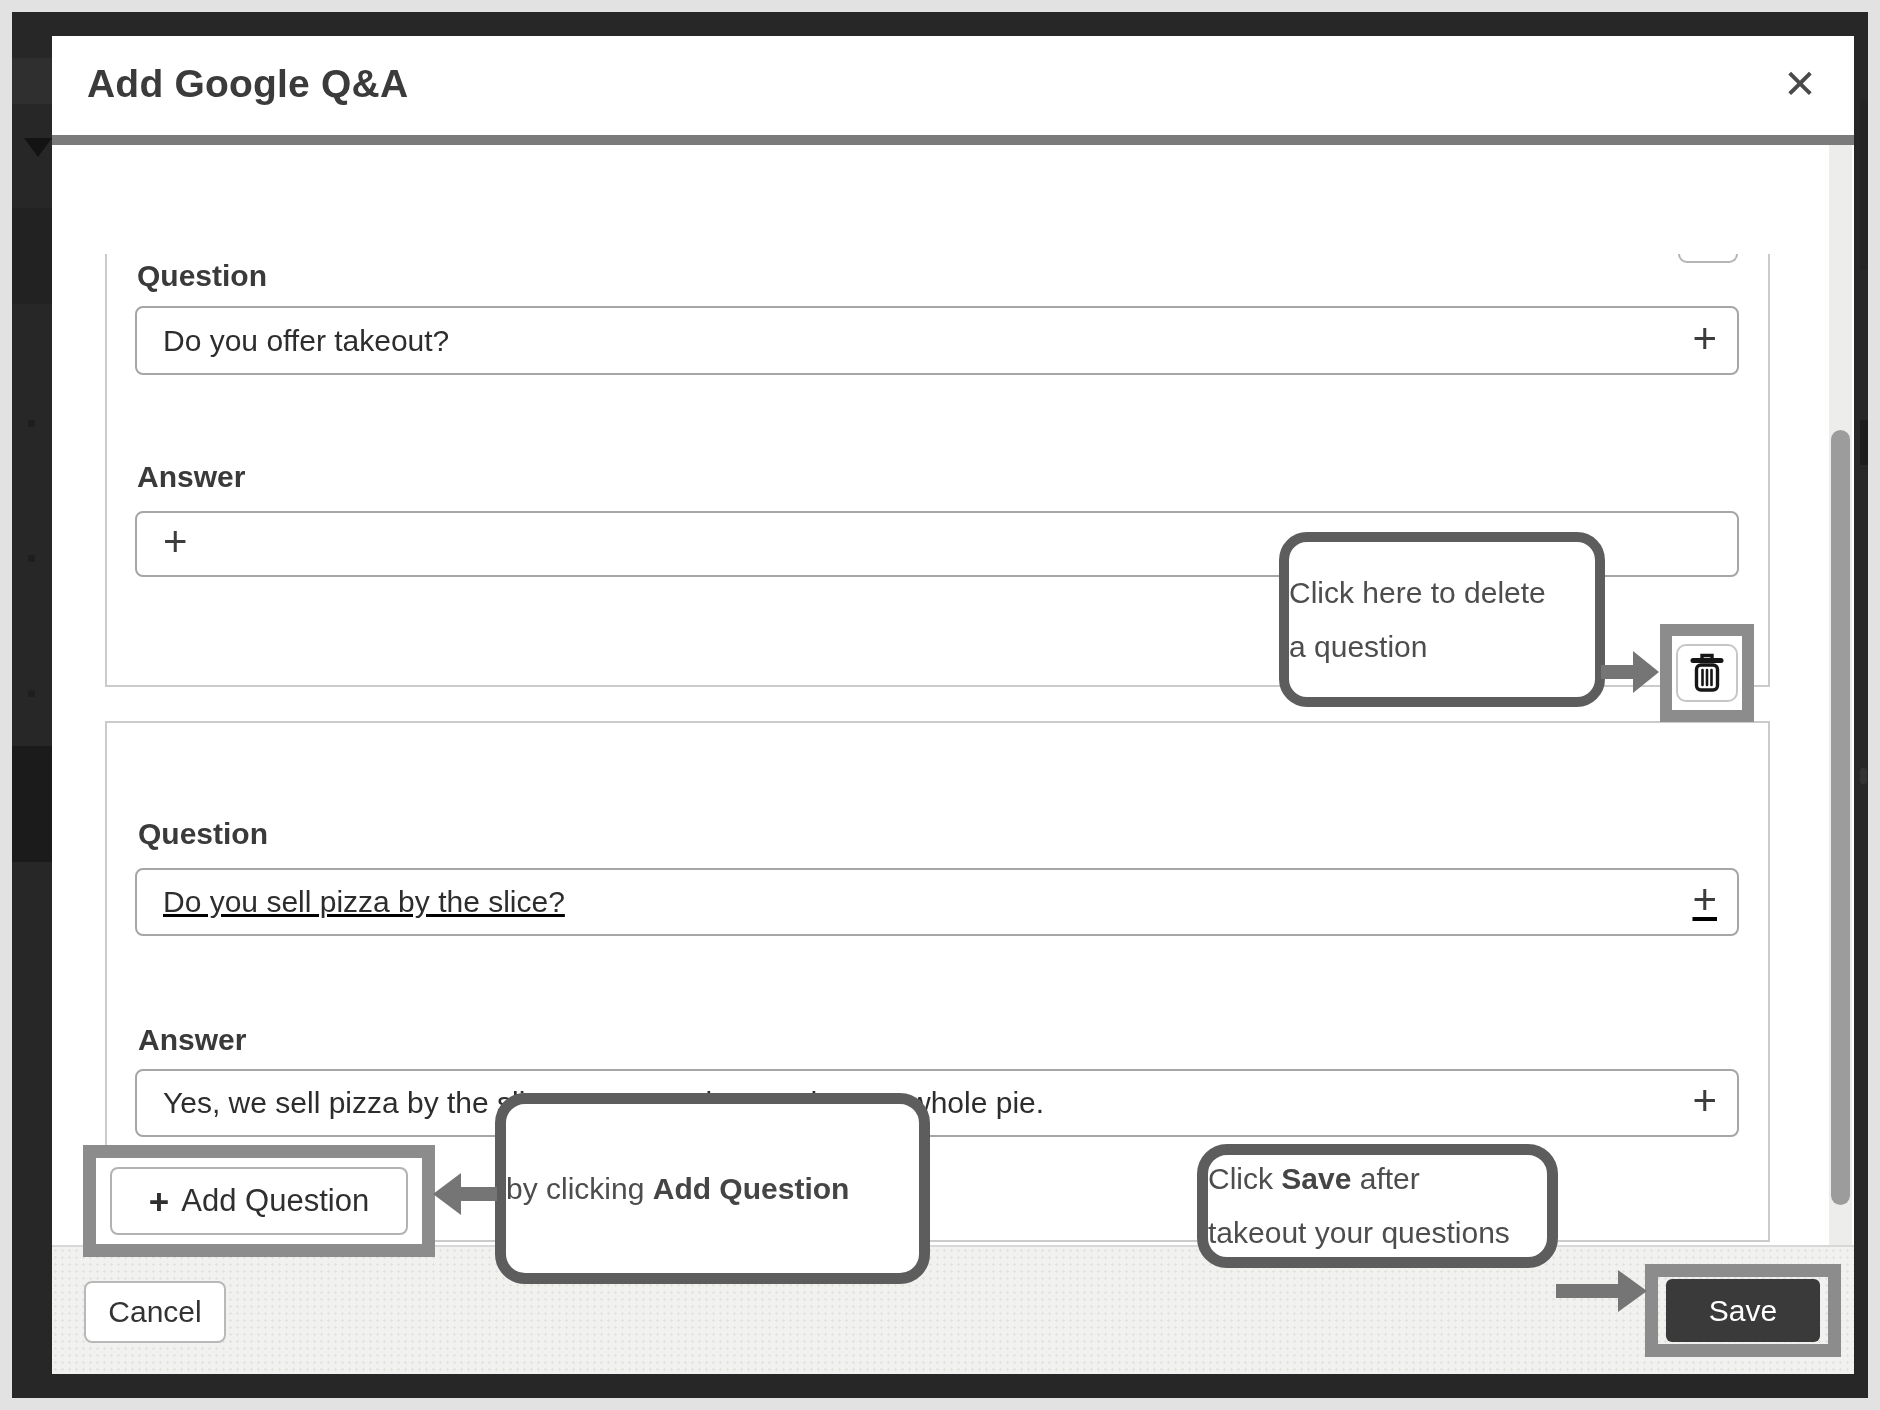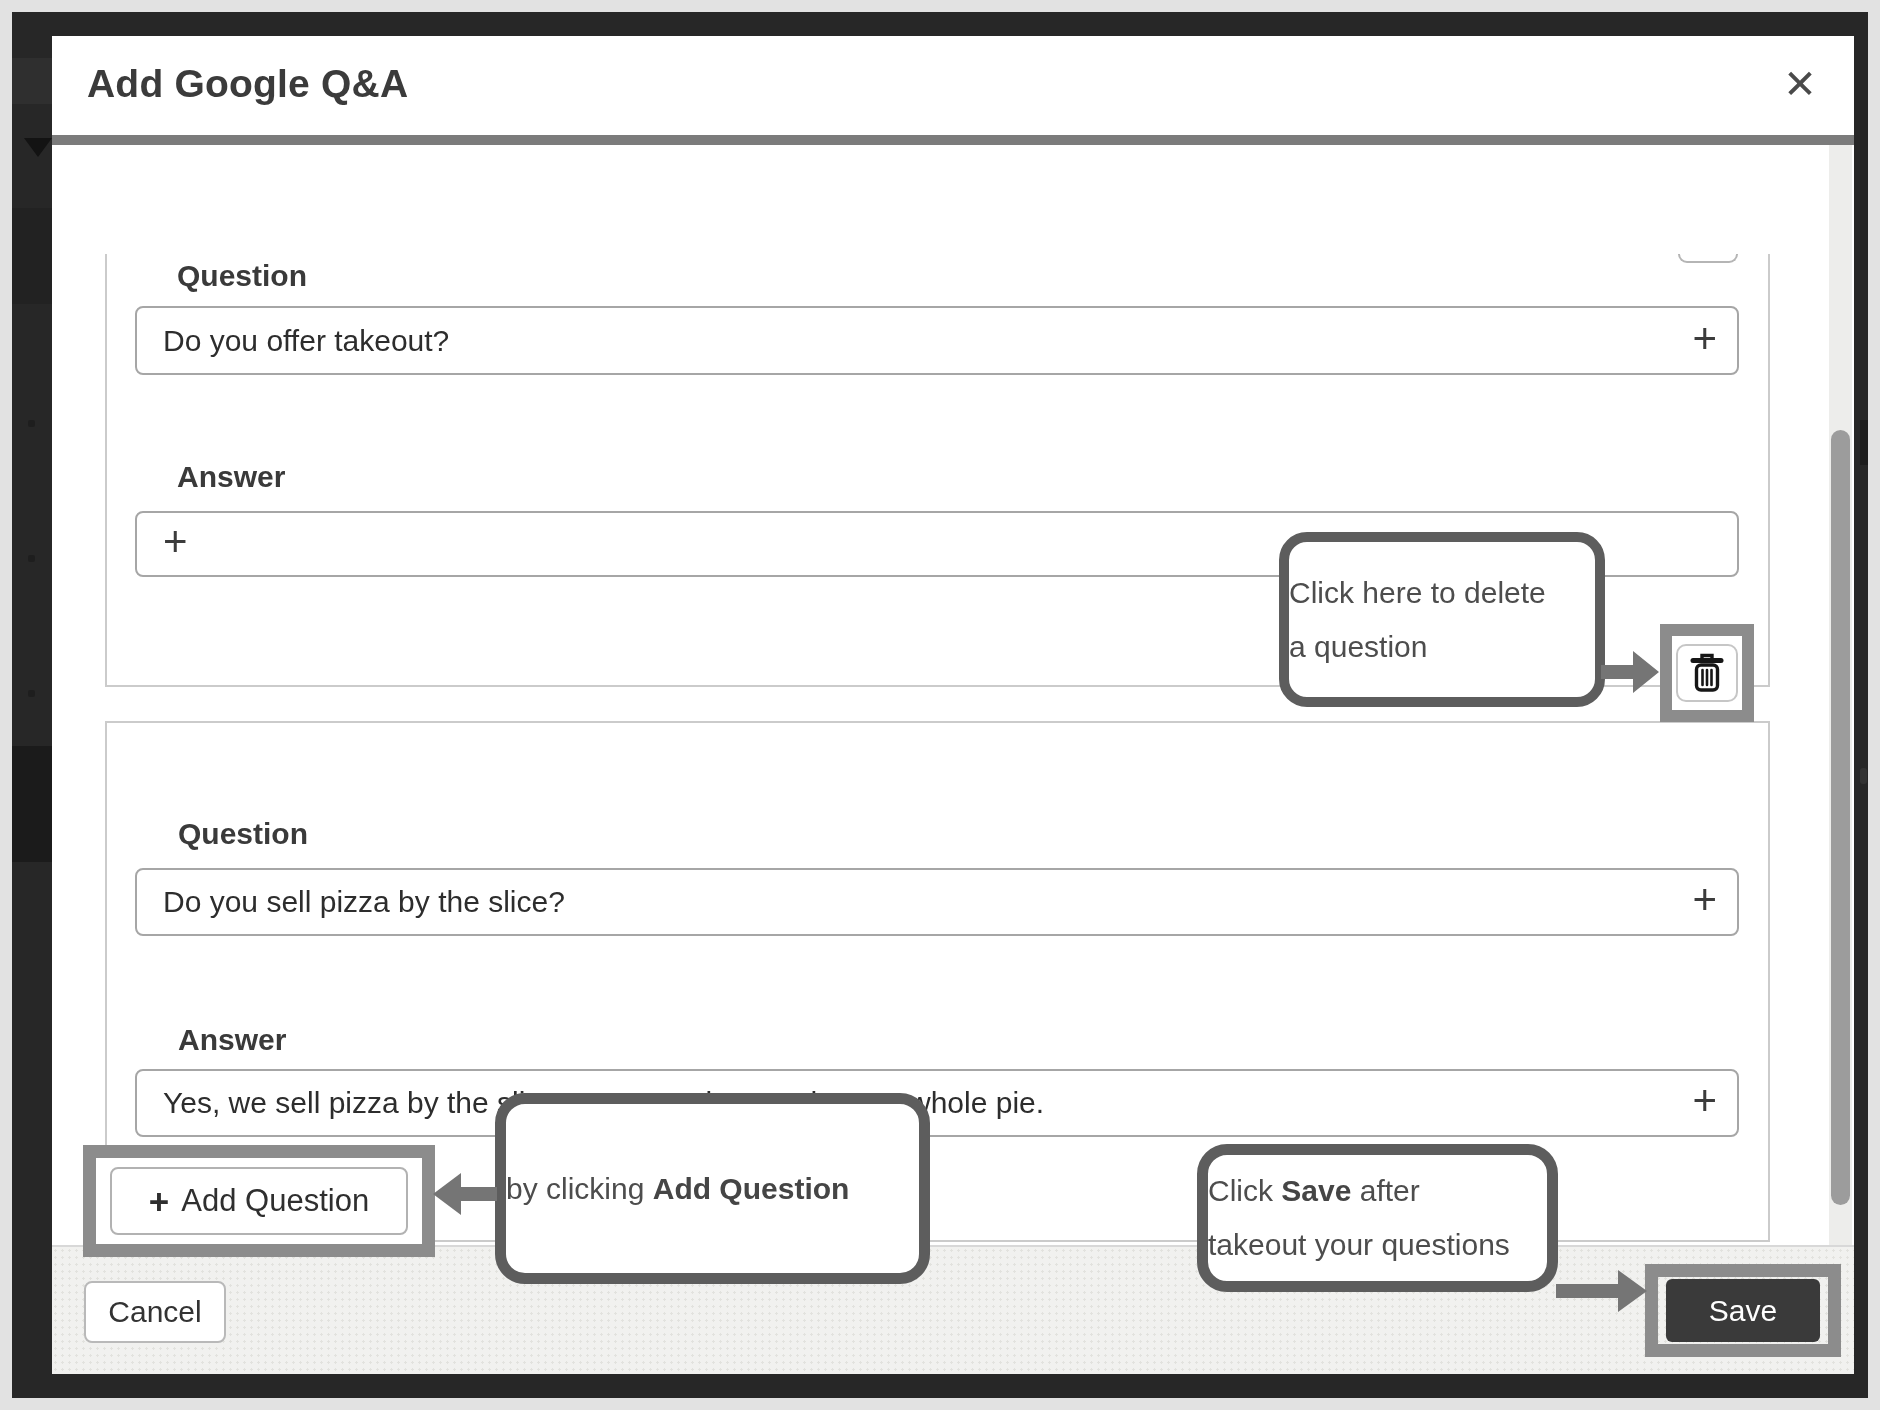--- a/index.html
+++ b/index.html
@@ -32,21 +32,21 @@
 
   
   .qa-block { position:absolute; left:53px; width:1665px; background:#fff; }
   .qa-block.first  { top:109px; height:433px; border-left:2px solid #cbcbcb; border-right:2px solid #cbcbcb; border-bottom:2px solid #cbcbcb; }
   .qa-block.second { top:576px;  height:521px; border:2px solid #cbcbcb; }
 
   
   .delete-sliver { position:absolute; left:1626px; top:109px; width:60px; height:9px; background:#fff;
                    border:2px solid #b5b5b5; border-top:none; border-radius:0 0 9px 9px; }
 
-  .field-label { position:absolute; font-size:30px; font-weight:700; color:#3a3a3a; line-height:36px;margin-left:40px; }
+  .field-label { position:absolute; font-size:30px; font-weight:700; color:#3a3a3a; line-height:36px; }
   .text-input { position:absolute; left:83px; width:1604px; border:2px solid #a6a6a6; border-radius:8px; background:#fff;
                 display:flex; align-items:center; padding:0 20px 0 26px; }
   .text-input .value { flex:1; font-size:30px; color:#2d2d2d; white-space:nowrap; overflow:hidden; }
   .plus-icon { font-size:42px; font-weight:400; color:#3c3c3c; line-height:1; cursor:pointer; padding-bottom:4px; }
 
   
   .trash-frame { position:absolute; left:1608px; top:588px; width:94px; height:98px; background:#fff;
                  border:12px solid #8c8c8c; display:flex; align-items:center; justify-content:center; z-index:20; }
   .trash-btn { width:62px; height:58px; border:2px solid #c6c6c6; border-radius:10px; background:#fff;
                display:flex; align-items:center; justify-content:center; cursor:pointer; }
@@ -70,21 +70,21 @@
   .save-btn { width:154px; height:63px; background:#3a3a3a; border-radius:6px; display:flex; align-items:center; justify-content:center;
               font-size:30px; color:#ffffff; cursor:pointer; }
 
   
   .callout { position:absolute; background:#fff; border:10px solid #5d5d5d; border-radius:28px; z-index:40;
              display:flex; flex-direction:column; align-items:flex-start; justify-content:center;
              font-size:30px; color:#4d4d4d; line-height:54px; text-align:center; }
   .callout b { font-weight:700; color:#454545; }
   .callout.c-delete { left:1227px; top:496px; width:326px; height:175px; }
   .callout.c-add    { left:443px;  top:1057px; width:435px; height:191px; border-width:11px; border-radius:30px; }
-  .callout.c-save   { left:1145px; top:1108px; width:361px; height:148px; border-width:11px; border-radius:30px; }
+  .callout.c-save   { left:1145px; top:1108px; width:361px; height:124px; border-width:11px; border-radius:30px; }
 
   .arrow { position:absolute; z-index:40; }
   .arrow.a-delete { left:1549px; top:612px; }
   .arrow.a-add    { left:381px;  top:1134px; }
   .arrow.a-save   { left:1504px; top:1231px; }
 </style>
 </head>
 <body>
 
 <div class="stage">
@@ -125,21 +125,21 @@
       </div>
 
       <div class="field-label" style="left:85px; top:314px;">Answer</div>
       <div class="text-input" style="top:366px; height:66px;">
         <div class="plus-icon">+</div>
       </div>
 
       <div class="qa-block second"></div>
 
       <div class="field-label" style="left:86px; top:671px;">Question</div>
-      <div class="text-input" style="top:723px; height:68px;">
+      <div class="text-input" style="top:723px; height:68px;text-decoration:underline;">
         <div class="value">Do you sell pizza by the slice?</div>
         <div class="plus-icon">+</div>
       </div>
 
       <div class="field-label" style="left:86px; top:877px;">Answer</div>
       <div class="text-input" style="top:924px; height:68px;">
         <div class="value">Yes, we sell pizza by the slice. You can also purchase a whole pie.</div>
         <div class="plus-icon">+</div>
       </div>
 

